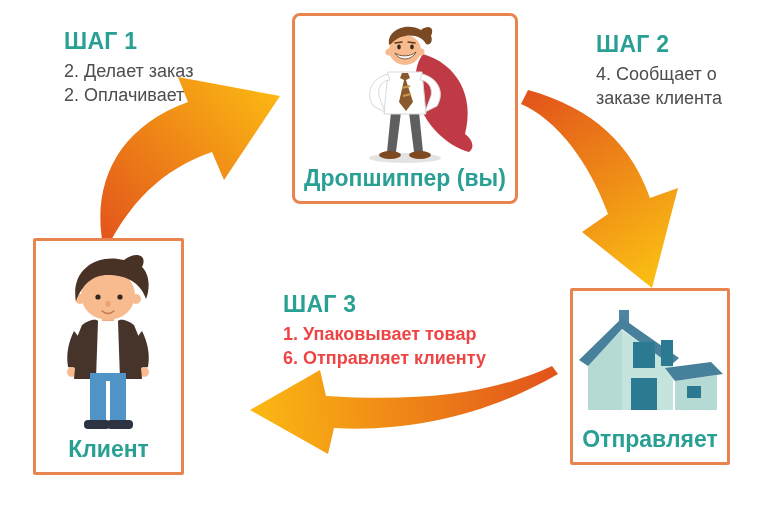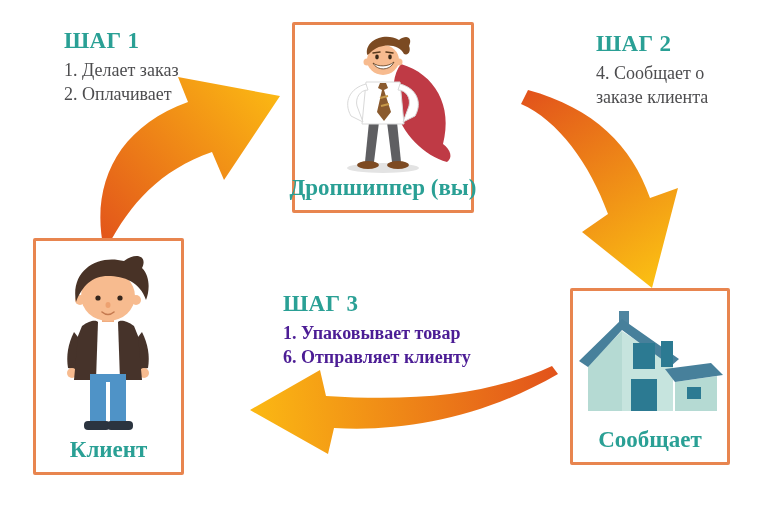--- a/index.html
+++ b/index.html
@@ -1,34 +1,34 @@
 <!DOCTYPE html>
 <html><head>
 <meta charset="utf-8">
 <style>
   html,body{margin:0;padding:0;background:#ffffff;}
   .canvas{
     position:relative;width:768px;height:509px;background:#ffffff;
-    font-family:Liberation Serif, serif;overflow:hidden;
+    font-family:Liberation Sans, sans-serif;overflow:hidden;
   }
   .arrow-layer{position:absolute;left:0;top:0;width:768px;height:509px;}
   .step{position:absolute;}
   .step-title{font-size:23px;font-weight:bold;color:#2AA095;letter-spacing:.3px;margin-bottom:4px;}
   .step-item{font-size:18px;color:#4D4D4F;line-height:24px;}
-  .step--bold .step-item{font-weight:bold;color:#4c1d95;}
+  .step--bold .step-item{font-weight:bold;color:#ef4444;}
   #step1{left:64px;top:28px;width:170px;}
   #step2{left:596px;top:31px;width:132px;}
   #step3{left:283px;top:291px;width:236px;}
   .node{
     position:absolute;background:#ffffff;border:3px solid #E8854F;border-radius:2px;
     display:flex;flex-direction:column;align-items:center;justify-content:flex-end;
     box-sizing:border-box;
   }
   .node-label{font-size:23px;font-weight:bold;color:#2AA095;padding-bottom:9px;white-space:nowrap;}
-  #node-dropshipper{left:292px;top:22px;width:182px;height:191px;}
+  #node-dropshipper{left:292px;top:13px;width:226px;height:191px;border-radius:8px;}
   #node-client{left:33px;top:238px;width:151px;height:237px;}
   #node-supplier{left:570px;top:288px;width:160px;height:177px;}
   .illus{display:block;}
 </style>
 </head>
 <body>
 
 <div class="canvas">
 
   <svg class="arrow-layer" viewBox="0 0 768 509">
@@ -46,21 +46,21 @@
           <stop offset="1" stop-color="#FBB713"></stop>
       </linearGradient>
     </defs>
     <path d="M104,250 C90,186 116,128 188,102 L178,77 L280,96 L224,180 L212,152 C160,170 130,204 108,246 Z" fill="url(#g1)"></path>
     <path d="M528,90 C594,108 632,146 650,198 L678,188 L652,288 L582,232 L608,214 C590,164 558,120 521,104 Z" fill="url(#g2)"></path>
     <path d="M558,374 C482,418 404,432 334,428 L328,454 L250,410 L320,370 L326,396 C420,402 492,394 552,366 Z" fill="url(#g3)"></path>
   </svg>
 
   <div class="step" id="step1">
     <div class="step-title">ШАГ 1</div>
-    <div class="step-item">1. Делает заказ</div>
+    <div class="step-item">2. Делает заказ</div>
     <div class="step-item">2. Оплачивает</div>
   </div>
 
   <div class="step" id="step2">
     <div class="step-title">ШАГ 2</div>
     <div class="step-item">4. Сообщает о заказе клиента</div>
   </div>
 
   <div class="step step--bold" id="step3">
     <div class="step-title">ШАГ 3</div>
@@ -126,16 +126,16 @@
       <polygon points="13,58 47,24 98,58 98,104 13,104" fill="#C6E4DE"></polygon>
       <polygon points="13,58 47,24 47,104 13,104" fill="#B5DAD3"></polygon>
       <polygon points="4,54 47,12 104,52 96,59 47,23 13,60" fill="#47809B"></polygon>
       <polygon points="100,75 142,69 142,104 100,104" fill="#B5DAD3"></polygon>
       <polygon points="90,62 136,56 148,68 100,75" fill="#47809B"></polygon>
       <rect x="58" y="36" width="22" height="26" fill="#2C7A92"></rect>
       <rect x="86" y="34" width="12" height="26" fill="#2C7A92"></rect>
       <rect x="56" y="72" width="26" height="32" fill="#2C7A92"></rect>
       <rect x="112" y="80" width="14" height="12" fill="#2C7A92"></rect>
     </svg>
-    <div class="node-label">Сообщает</div>
+    <div class="node-label">Отправляет</div>
   </div>
 
 </div>
 
 </body></html>

